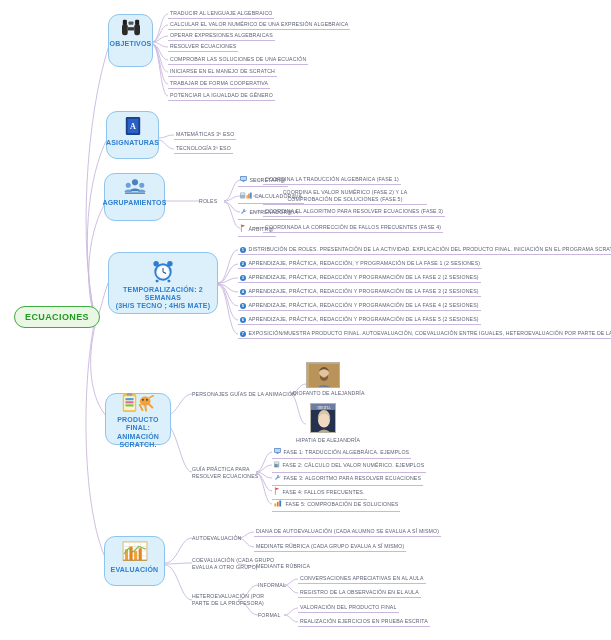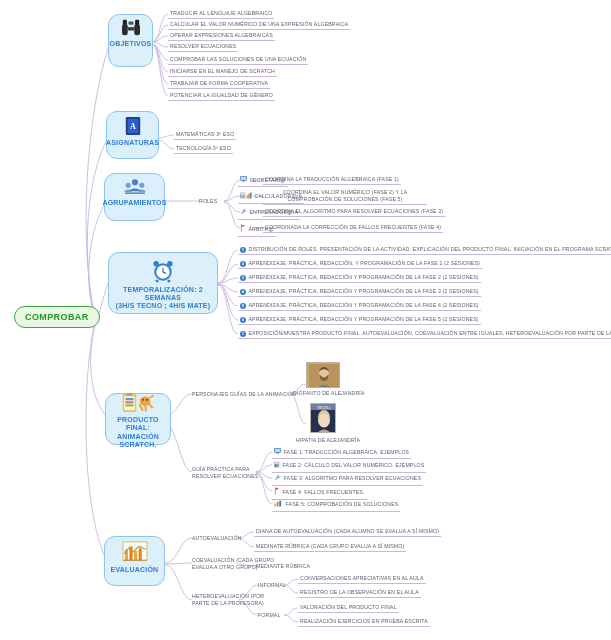--- a/index.html
+++ b/index.html
@@ -162,21 +162,21 @@
       <path d="M238 601 C 248 601, 248 615, 258 615"></path>
 
       <path d="M284 585 C 291 585, 291 579, 298 579"></path>
       <path d="M284 585 C 291 585, 291 593, 298 593"></path>
 
       <path d="M284 615 C 291 615, 291 608, 298 608"></path>
       <path d="M284 615 C 291 615, 291 622, 298 622"></path>
     </g>
   </svg>
 
-  <div class="central" style="left:14px;top:306px;">COMPROBAR</div>
+  <div class="central" style="left:14px;top:306px;">ECUACIONES</div>
 
   <div class="mainnode" style="left:108px;top:14px;width:45px;height:53px;">
     <span class="ico">
       <svg width="20" height="18" viewBox="0 0 24 22">
         <rect x="1" y="6" width="7" height="14" rx="3" fill="#2b2b2b"></rect>
         <rect x="16" y="6" width="7" height="14" rx="3" fill="#2b2b2b"></rect>
         <rect x="8" y="10" width="8" height="4" fill="#3a3a3a"></rect>
         <rect x="2" y="1" width="5" height="6" rx="1.5" fill="#1c1c1c"></rect>
         <rect x="17" y="1" width="5" height="6" rx="1.5" fill="#1c1c1c"></rect>
         <rect x="9" y="3" width="6" height="4" rx="1" fill="#555"></rect>

